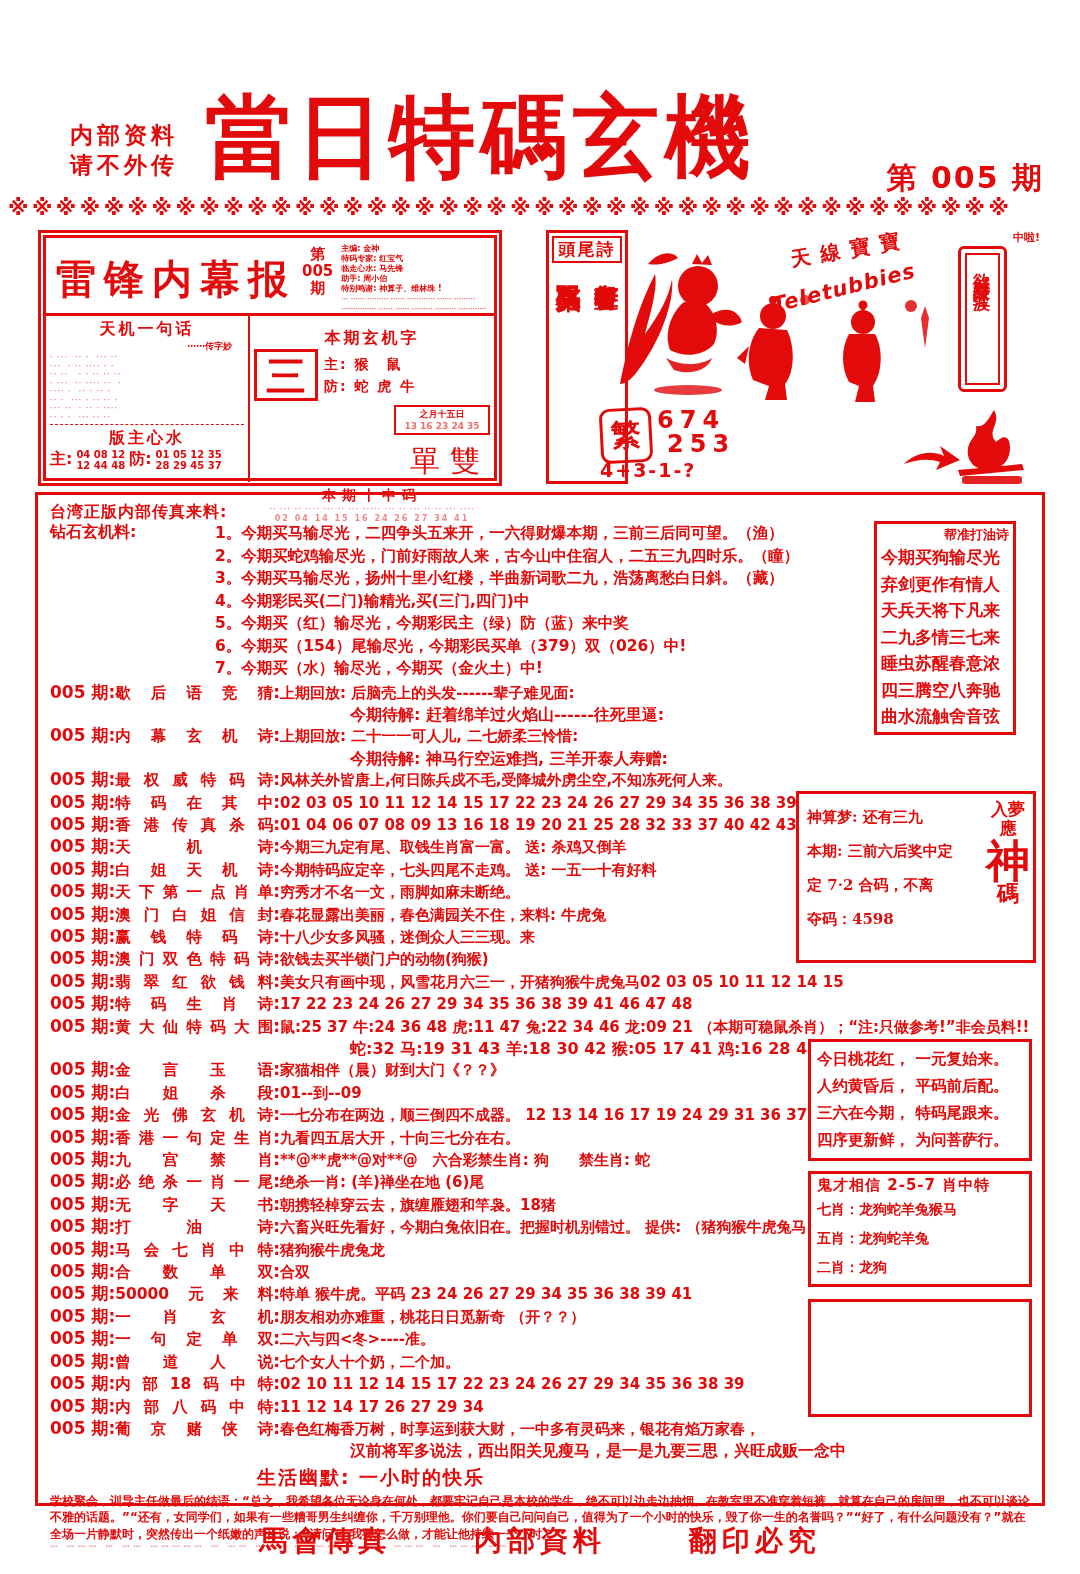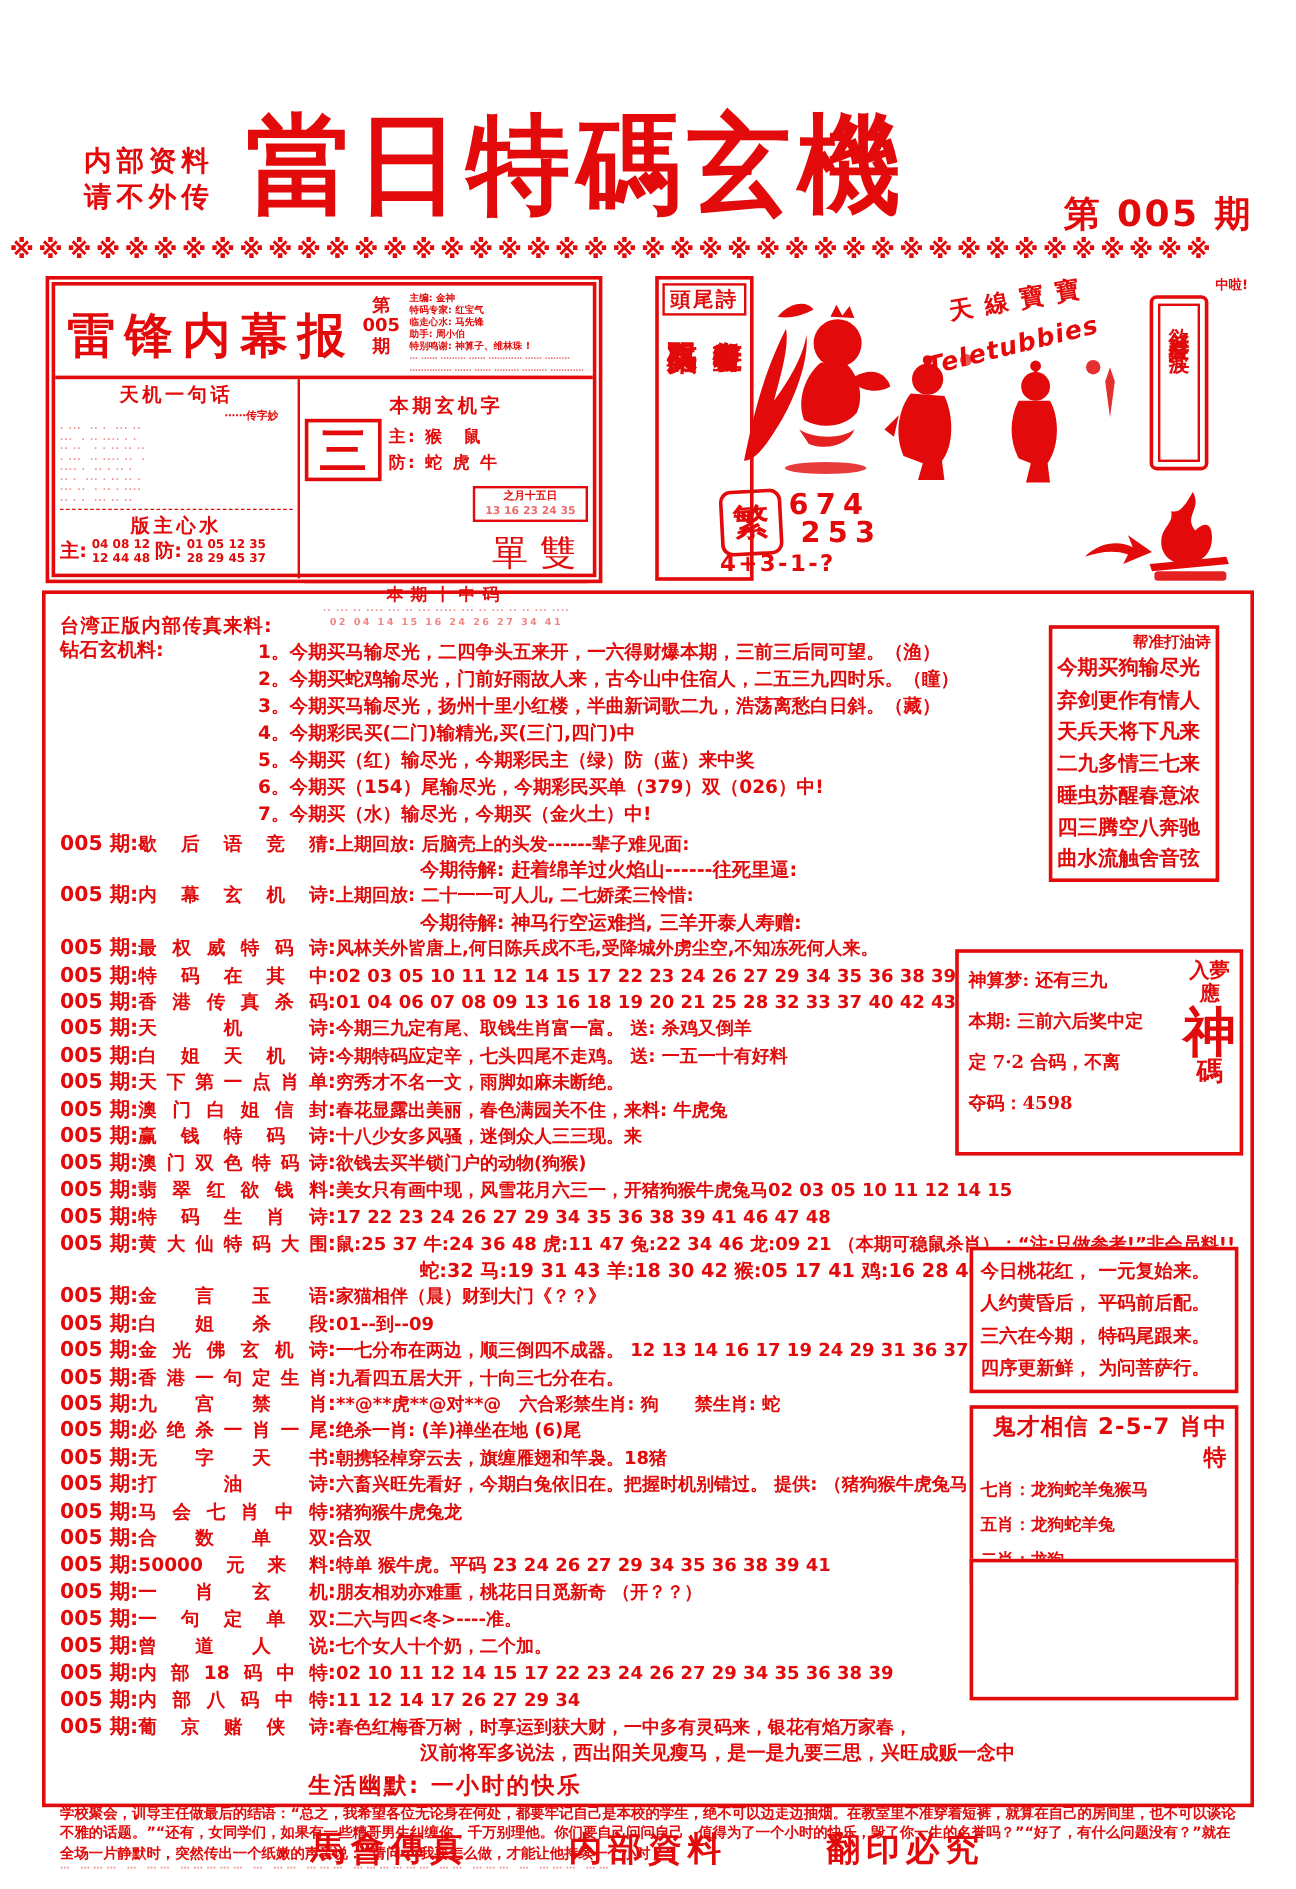--- a/index.html
+++ b/index.html
@@ -77,21 +77,21 @@
 
   .rightstamp { position:absolute; left:952px; top:4px; width:88px; height:176px; }
   .rs-top { position:absolute; right:0; top:-2px; font-size:11px; font-weight:bold; }
   .rs-body { position:absolute; left:6px; top:14px; border:3px solid #e20a0a; border-radius:6px; padding:4px; }
   .rs-inner { border:2px solid #e20a0a; padding:5px 4px; writing-mode:vertical-rl; text-orientation:upright;
               font-size:17px; font-weight:900; letter-spacing:4px; height:132px;
               font-family:"DejaVu Serif","Liberation Serif",serif; }
 
   
   .mainbox { position:absolute; top:492px; left:35px; width:1010px; height:1014px;
-             border:3px solid #e20a0a; padding:16px 10px 0 12px; font-weight:bold; }
+             border:3px solid #e20a0a; padding:6px 10px 0 12px; font-weight:bold; }
   .intro1 { font-size:16px; line-height:21px; letter-spacing:1px; }
   .intro-row { display:flex; }
   .intro-row .ilbl { width:165px; font-size:16px; }
   .ilist { font-size:15.5px; line-height:22.5px; white-space:nowrap; }
   .rows { margin-top:2px; }
   .rw { white-space:nowrap; line-height:21.4px; }
   .rw .pfx { font-size:17px; font-weight:900; }
   .rw .lbl { display:inline-block; width:158px; font-size:15.5px; font-weight:900;
              text-align:justify; text-align-last:justify; vertical-align:baseline; }
   .rw .txt { font-size:15px; }
@@ -107,21 +107,21 @@
   .bx-dream { right:6px; top:296px; width:240px; height:172px; display:flex; padding:6px 2px 0 8px; }
   .bx-dream .dl { flex:1; font-size:15px; line-height:34px; font-weight:900; white-space:nowrap;
                   font-family:"DejaVu Serif","Liberation Serif",serif; }
   .bx-dream .dl div { border-bottom:0; }
   .bx-dream .dv { width:46px; text-align:center; font-family:"DejaVu Serif","Liberation Serif",serif; }
   .bx-dream .dv .s { font-size:17px; display:block; line-height:19px; font-weight:900; }
   .bx-dream .dv .m { font-size:44px; display:block; line-height:46px; font-weight:900; }
   .bx-peach { right:10px; top:544px; width:224px; padding:4px 6px; }
   .bx-peach .l { font-size:15.5px; line-height:27px; font-weight:900; white-space:nowrap; }
   .bx-ghost { right:10px; top:676px; width:224px; padding:2px 6px; }
-  .bx-ghost .t { font-size:19px; font-weight:900; text-align:right; letter-spacing:1px; }
+  .bx-ghost .t { font-size:15px; font-weight:900; text-align:left; letter-spacing:1px; }
   .bx-ghost .l { font-size:14px; line-height:29px; font-weight:900; white-space:nowrap; }
   .bx-empty { right:10px; top:804px; width:224px; height:118px; }
 
   
   .footer { position:absolute; top:1522px; left:0; width:100%; text-align:center; font-size:28px;
             font-weight:900; letter-spacing:5px; font-family:"DejaVu Serif","Liberation Serif",serif; }
   .footer span { margin:0 34px; }
   svg { display:block; }
 </style>
 </head>

